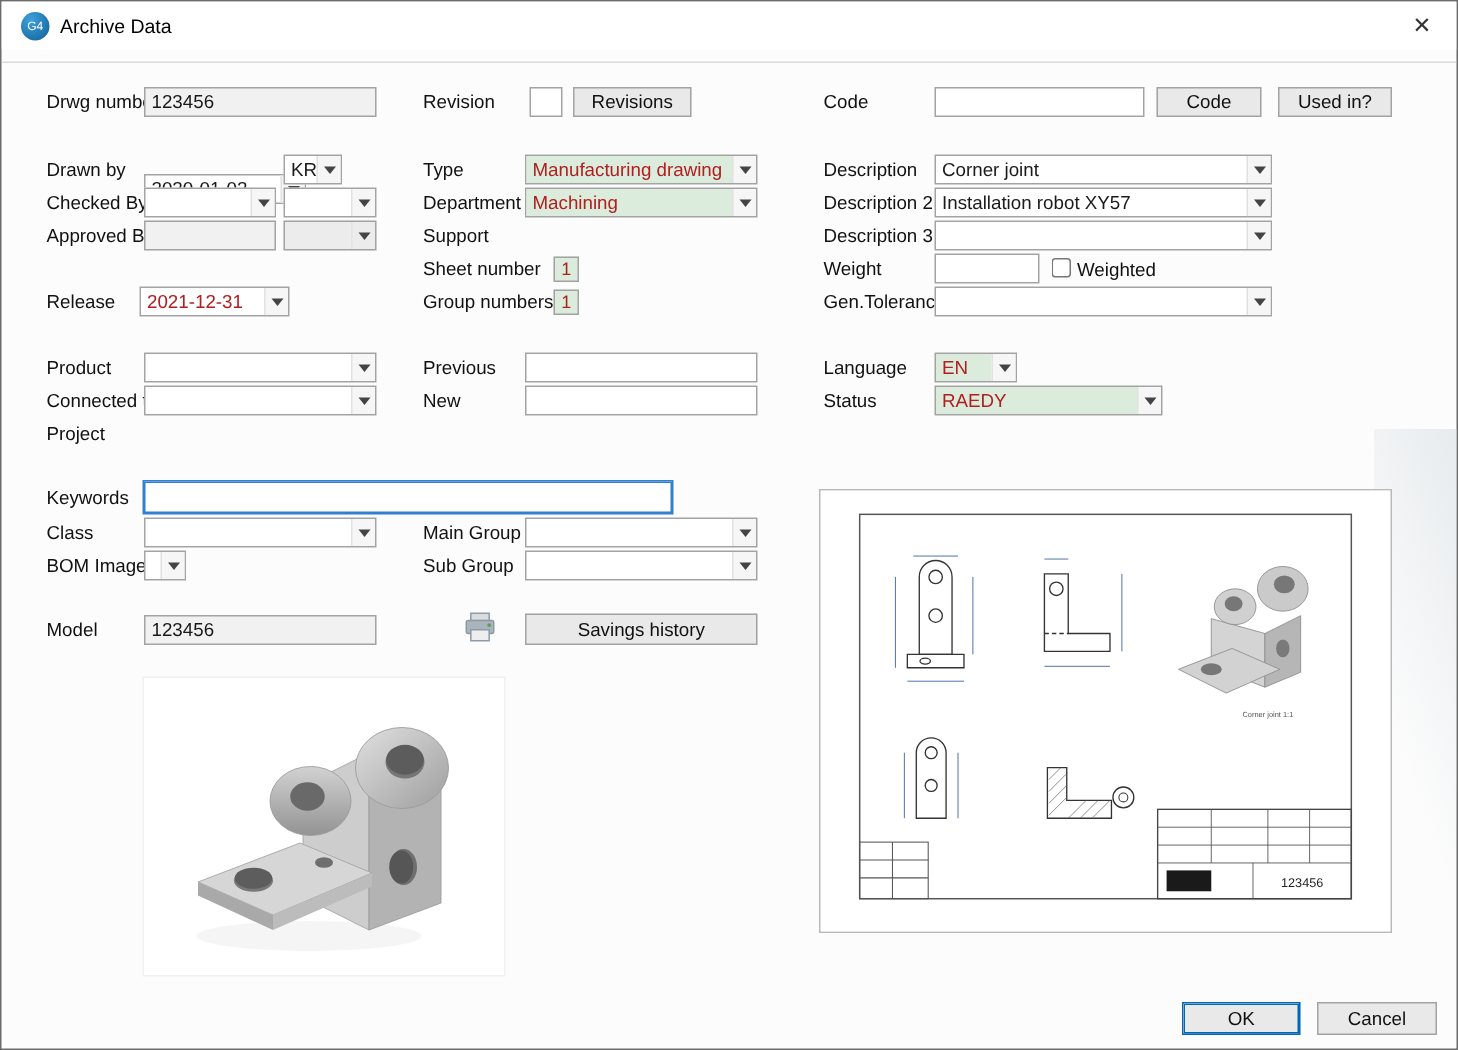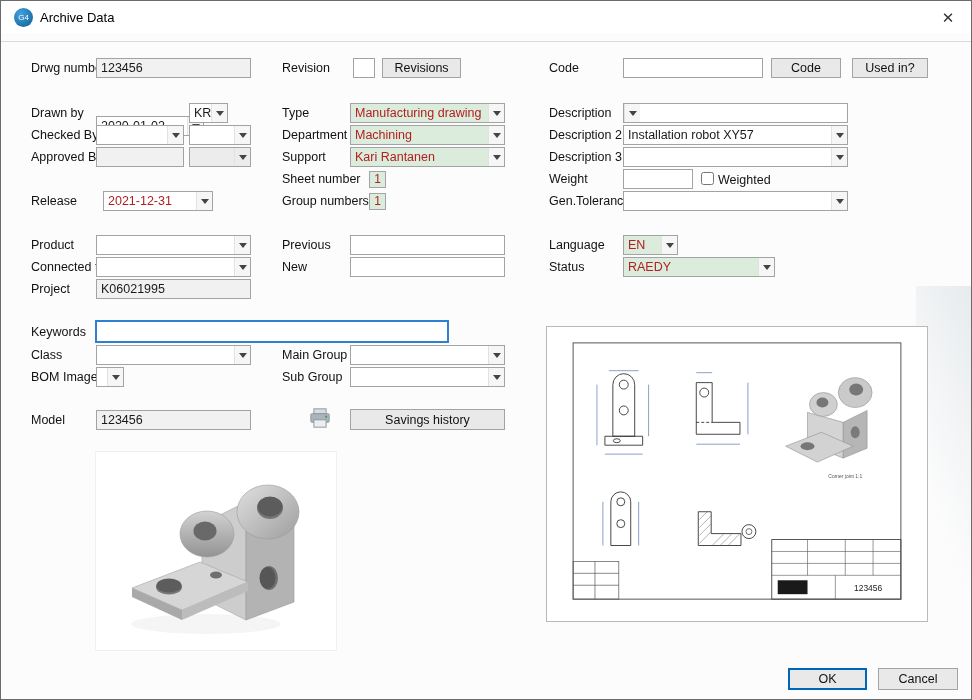--- a/index.html
+++ b/index.html
@@ -91,47 +91,44 @@
   </div>
 
   <div class="lbl" style="left:30px;top:149px">Approved By</div>
   <input class="txt ro" style="left: 95px; top: 146px; width: 88px;" readonly="" value="">
   <div class="combo dis" style="left:188px;top:146px;width:62px">
     <span class="ctext"></span>
     <span class="carrow"></span>
   </div>
 
   <div class="lbl" style="left:30px;top:193px">Release</div>
-  <div class="combo red" style="left:102px;top:190px;width:110px">
+  <div class="combo red" style="left:92px;top:190px;width:100px">
     <span class="ctext">2021-12-31</span>
     <span class="carrow"></span>
   </div>
 
   <div class="lbl" style="left:281px;top:105px">Type</div>
   <div class="combo green" style="left:349px;top:102px;width:155px">
     <span class="ctext">Manufacturing drawing</span>
     <span class="carrow"></span>
   </div>
   <div class="lbl" style="left:281px;top:127px">Department</div>
   <div class="combo green" style="left:349px;top:124px;width:155px">
     <span class="ctext">Machining</span>
     <span class="carrow"></span>
   </div>
   <div class="lbl" style="left:281px;top:149px">Support</div>
-  <div class="combo green" style="left:349px;top:146px;width:155px">
-    <span class="ctext">Kari Rantanen</span>
-    <span class="carrow"></span>
-  </div>
   <div class="lbl" style="left:281px;top:171px">Sheet number</div>
   <div class="minibox" style="left:368px;top:170px">1</div>
   <div class="lbl" style="left:281px;top:193px">Group numbers</div>
   <div class="minibox" style="left:368px;top:192px">1</div>
 
   <div class="lbl" style="left:548px;top:105px">Description</div>
   <div class="combo" style="left:622px;top:102px;width:225px">
+    <span class="ctext">Corner joint</span>
     <span class="carrow"></span>
   </div>
   <div class="lbl" style="left:548px;top:127px">Description 2</div>
   <div class="combo" style="left:622px;top:124px;width:225px">
     <span class="ctext">Installation robot XY57</span>
     <span class="carrow"></span>
   </div>
   <div class="lbl" style="left:548px;top:149px">Description 3</div>
   <div class="combo" style="left:622px;top:146px;width:225px">
     <span class="ctext"></span>
@@ -151,21 +148,20 @@
   <div class="combo" style="left:95px;top:234px;width:155px">
     <span class="ctext"></span>
     <span class="carrow"></span>
   </div>
   <div class="lbl" style="left:30px;top:259px">Connected to</div>
   <div class="combo" style="left:95px;top:256px;width:155px">
     <span class="ctext"></span>
     <span class="carrow"></span>
   </div>
   <div class="lbl" style="left:30px;top:281px">Project</div>
-  <input class="txt ro" style="left: 95px; top: 278px; width: 155px;" readonly="" value="K06021995">
 
   <div class="lbl" style="left:281px;top:237px">Previous</div>
   <input class="txt" style="left: 349px; top: 234px; width: 155px;" value="">
   <div class="lbl" style="left:281px;top:259px">New</div>
   <input class="txt" style="left: 349px; top: 256px; width: 155px;" value="">
 
   <div class="lbl" style="left:548px;top:237px">Language</div>
   <div class="combo green" style="left:622px;top:234px;width:55px">
     <span class="ctext">EN</span>
     <span class="carrow"></span>

